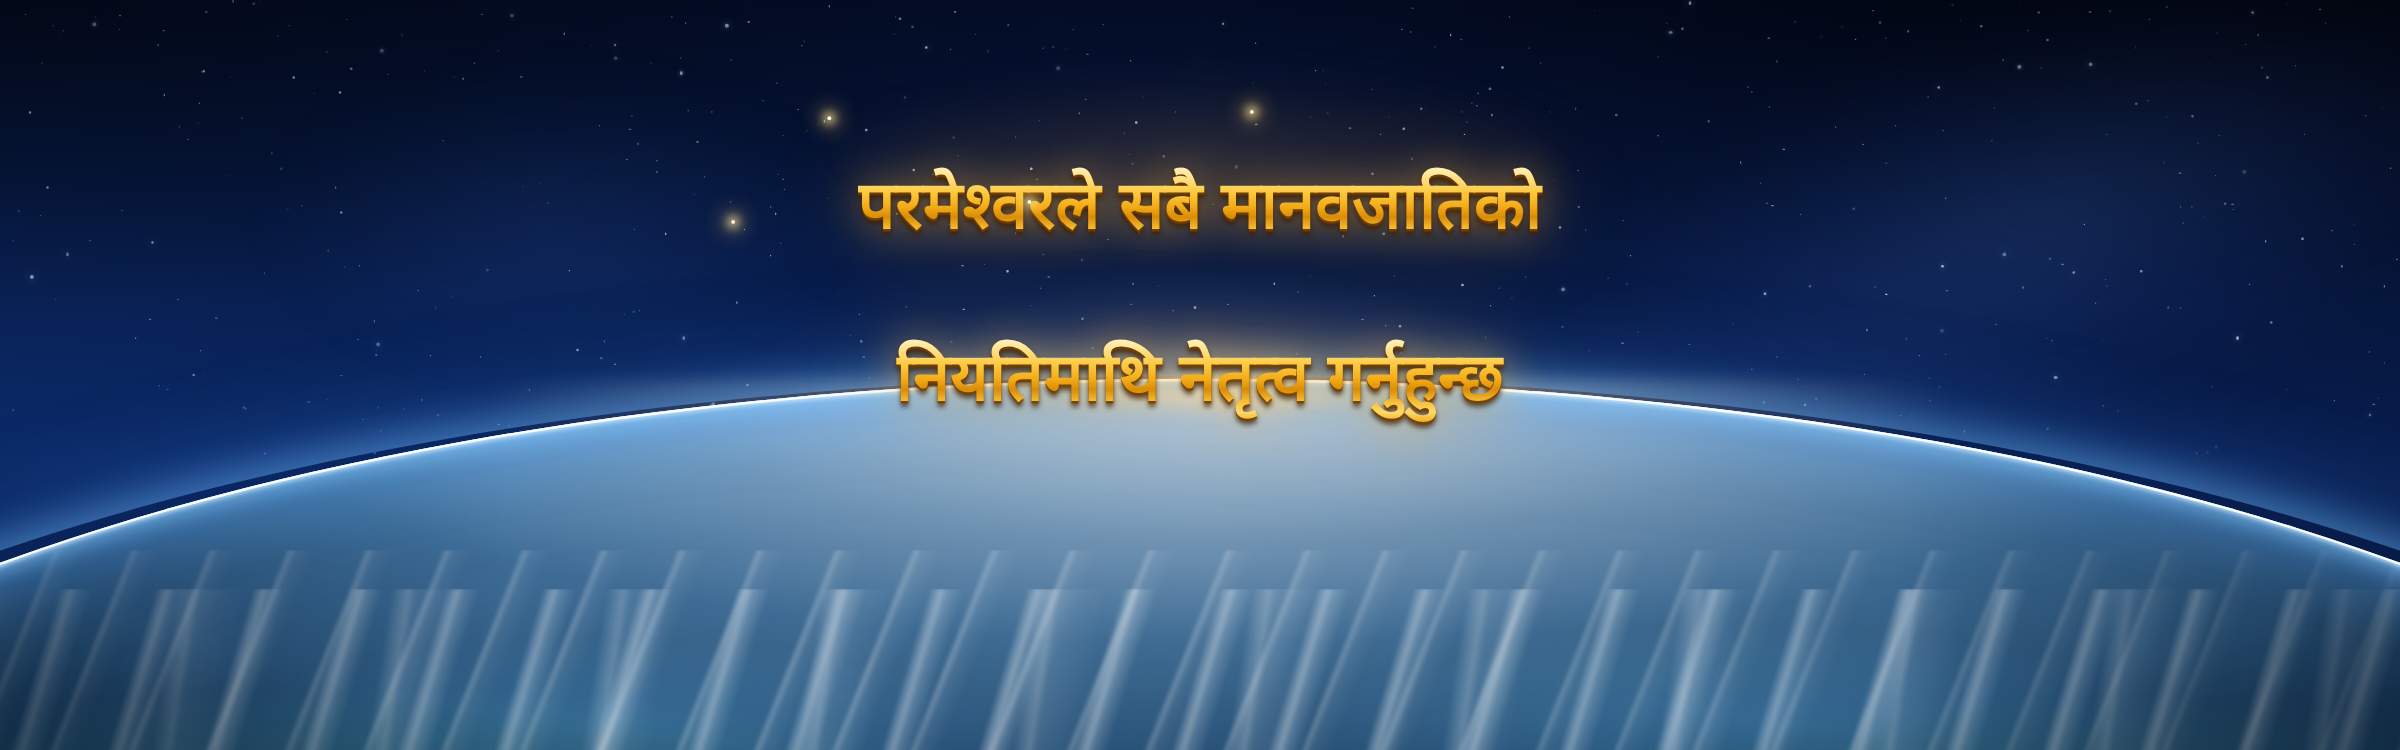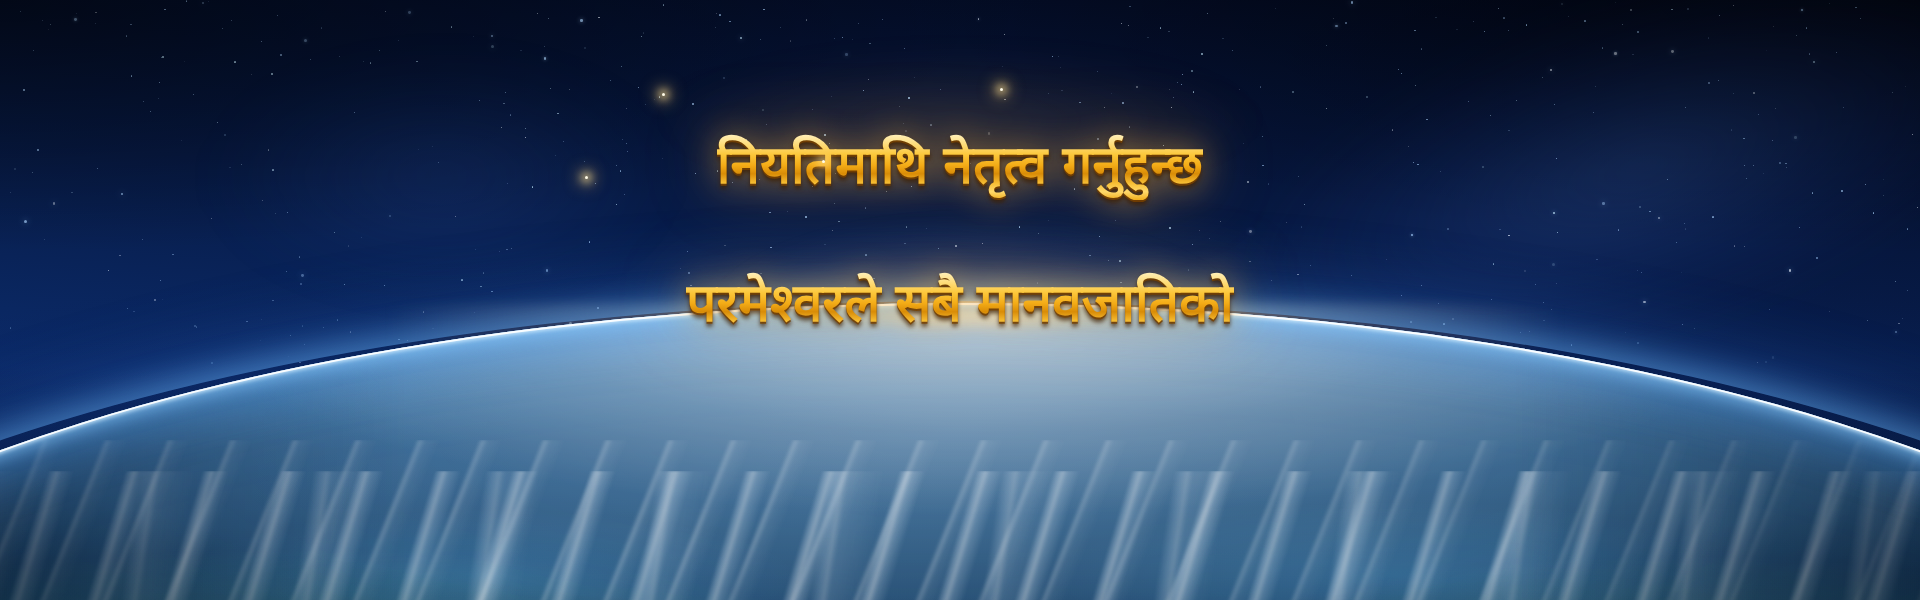--- a/index.html
+++ b/index.html
@@ -811,22 +811,22 @@
     <div class="clouds"></div>
     <div class="clouds2"></div>
     <div class="earth-light"></div>
     <div class="earth-shade"></div>
   </div>
   <div class="limb"></div>
   <div class="limb-warm"></div>
 
   <div class="title-halo"></div>
   <div class="title">
+    <span class="ln"><span class="gold">परमेश्वरले सबै मानवजातिको</span></span>
     <span class="ln"><span class="gold">नियतिमाथि नेतृत्व गर्नुहुन्छ</span></span>
-    <span class="ln"><span class="gold">परमेश्वरले सबै मानवजातिको</span></span>
   </div>
 
   <span class="sparkle" style="left:662px;top:93px;"></span>
   <span class="sparkle" style="left:1000px;top:88px;"></span>
   <span class="sparkle" style="left:822px;top:160px;"></span>
   <span class="sparkle" style="left:585px;top:176px;"></span>
 
 </div>
 
 </body></html>

